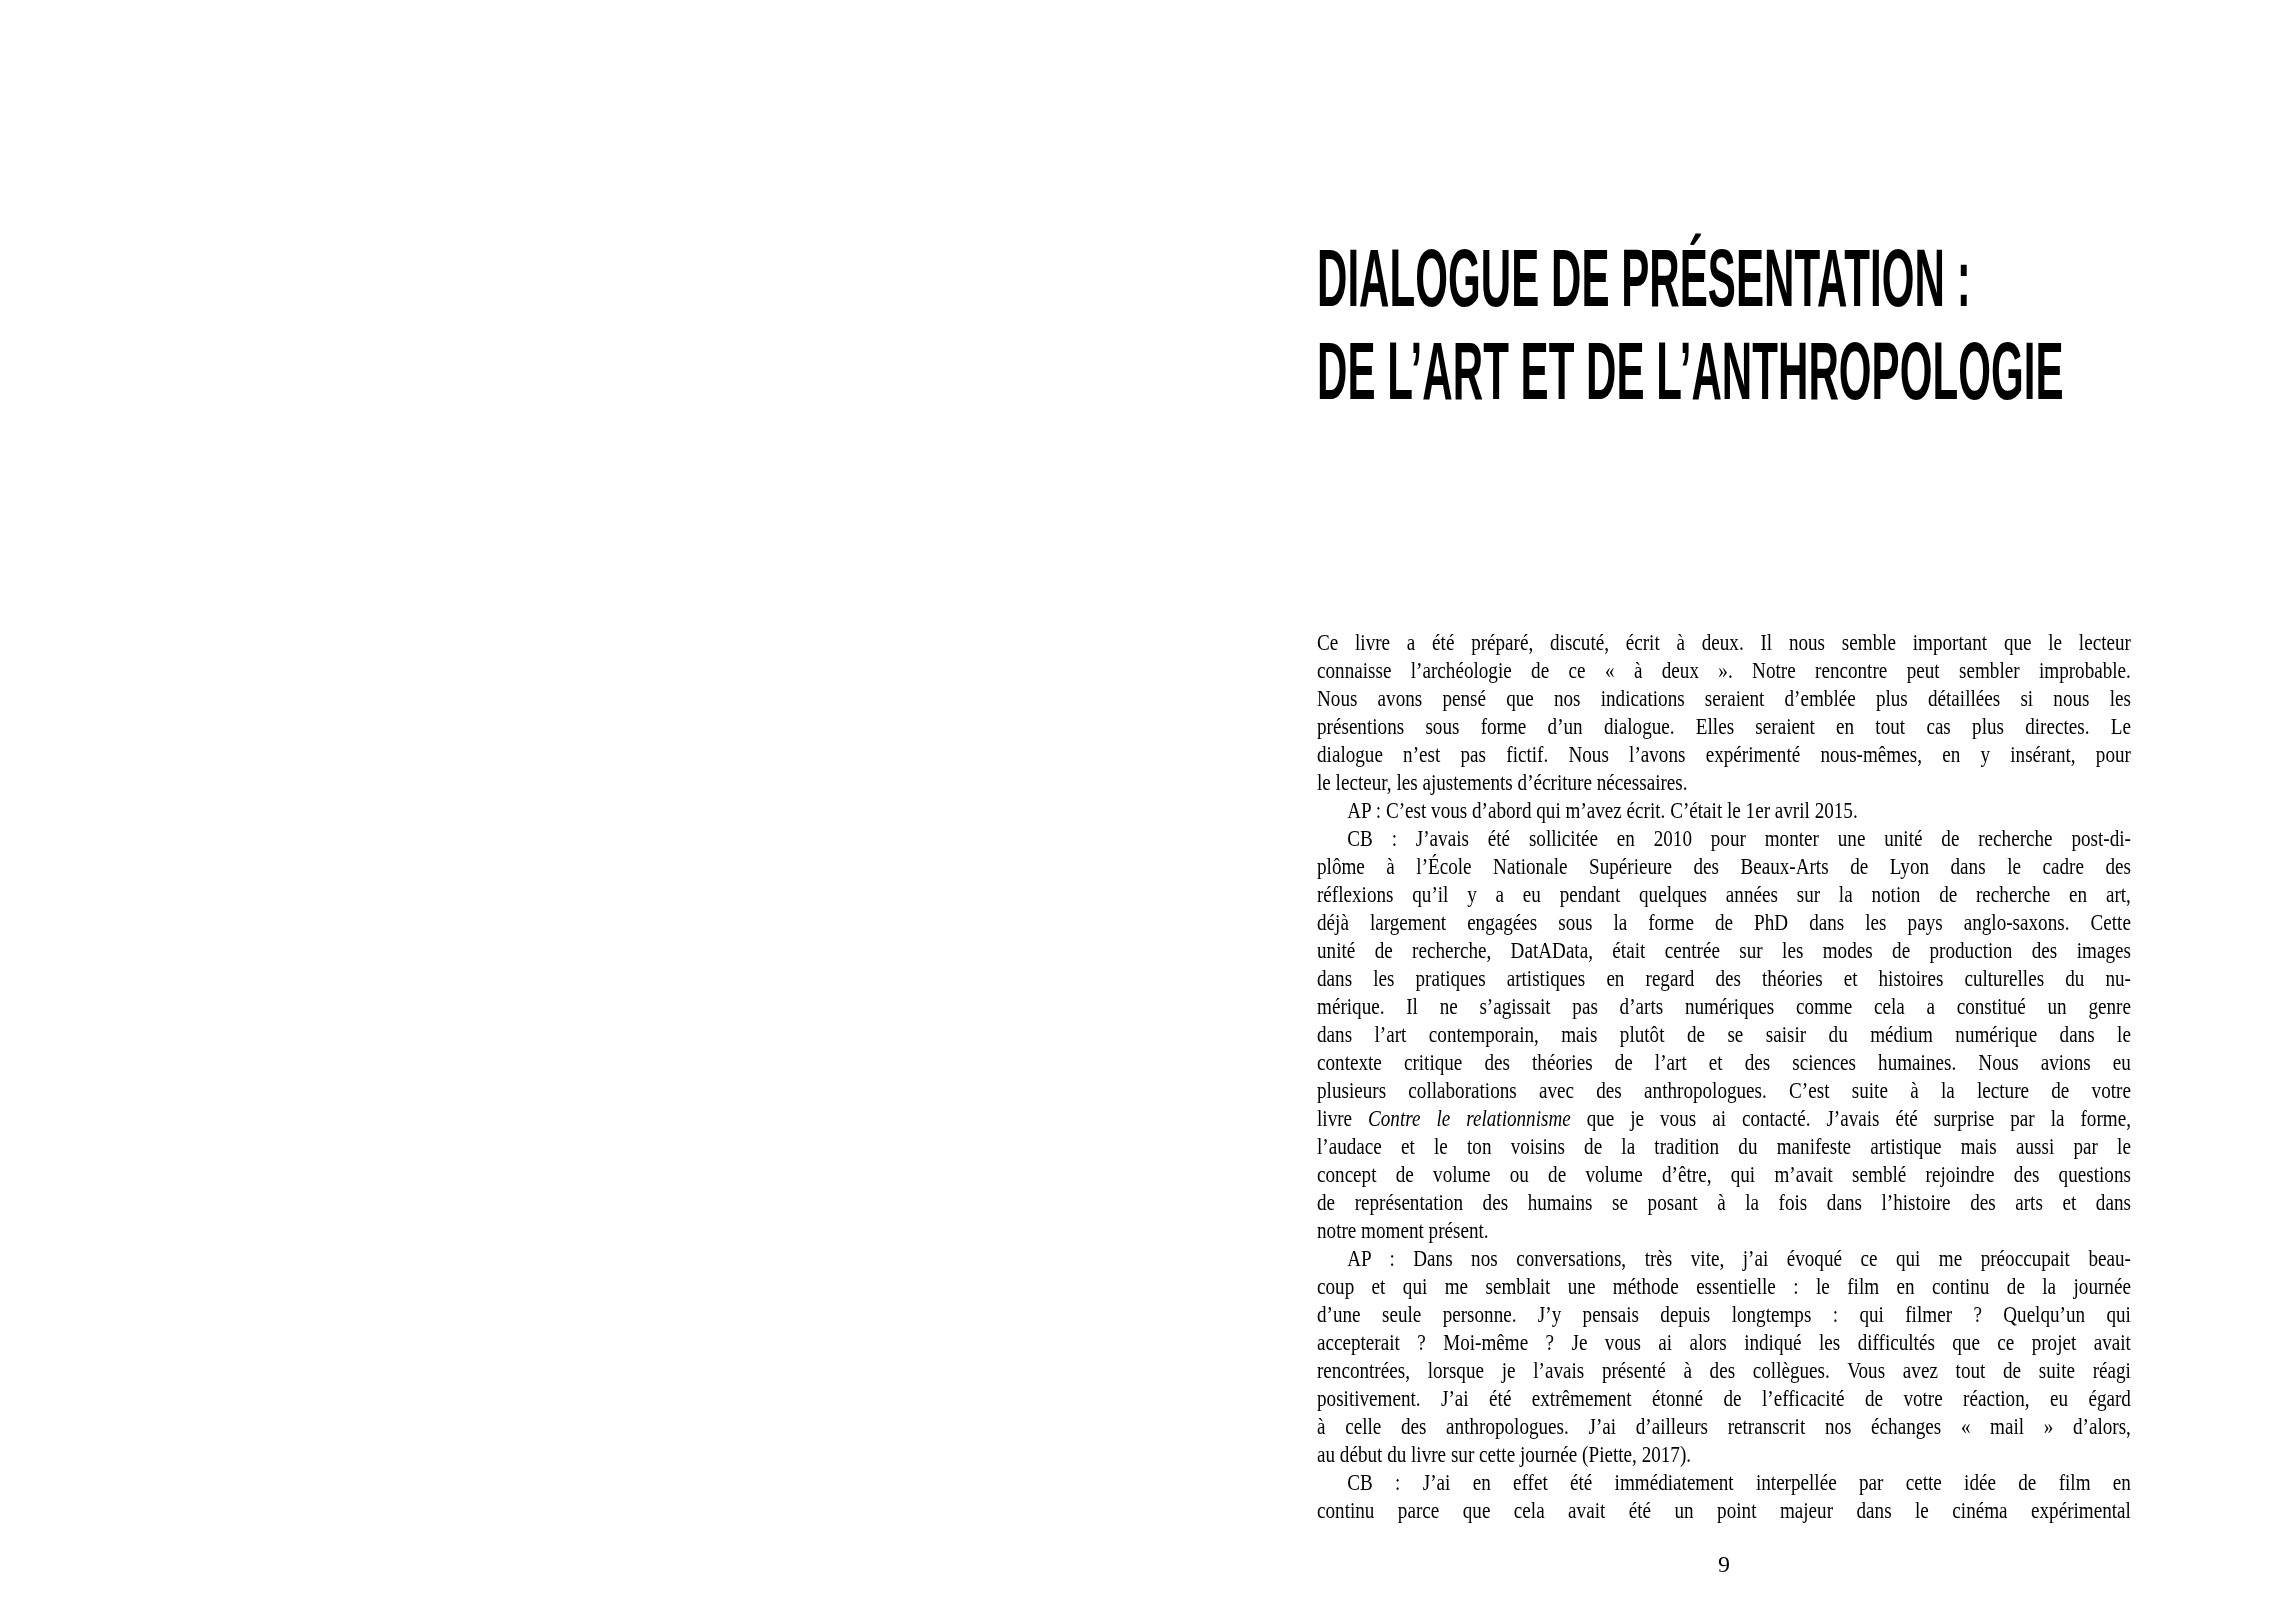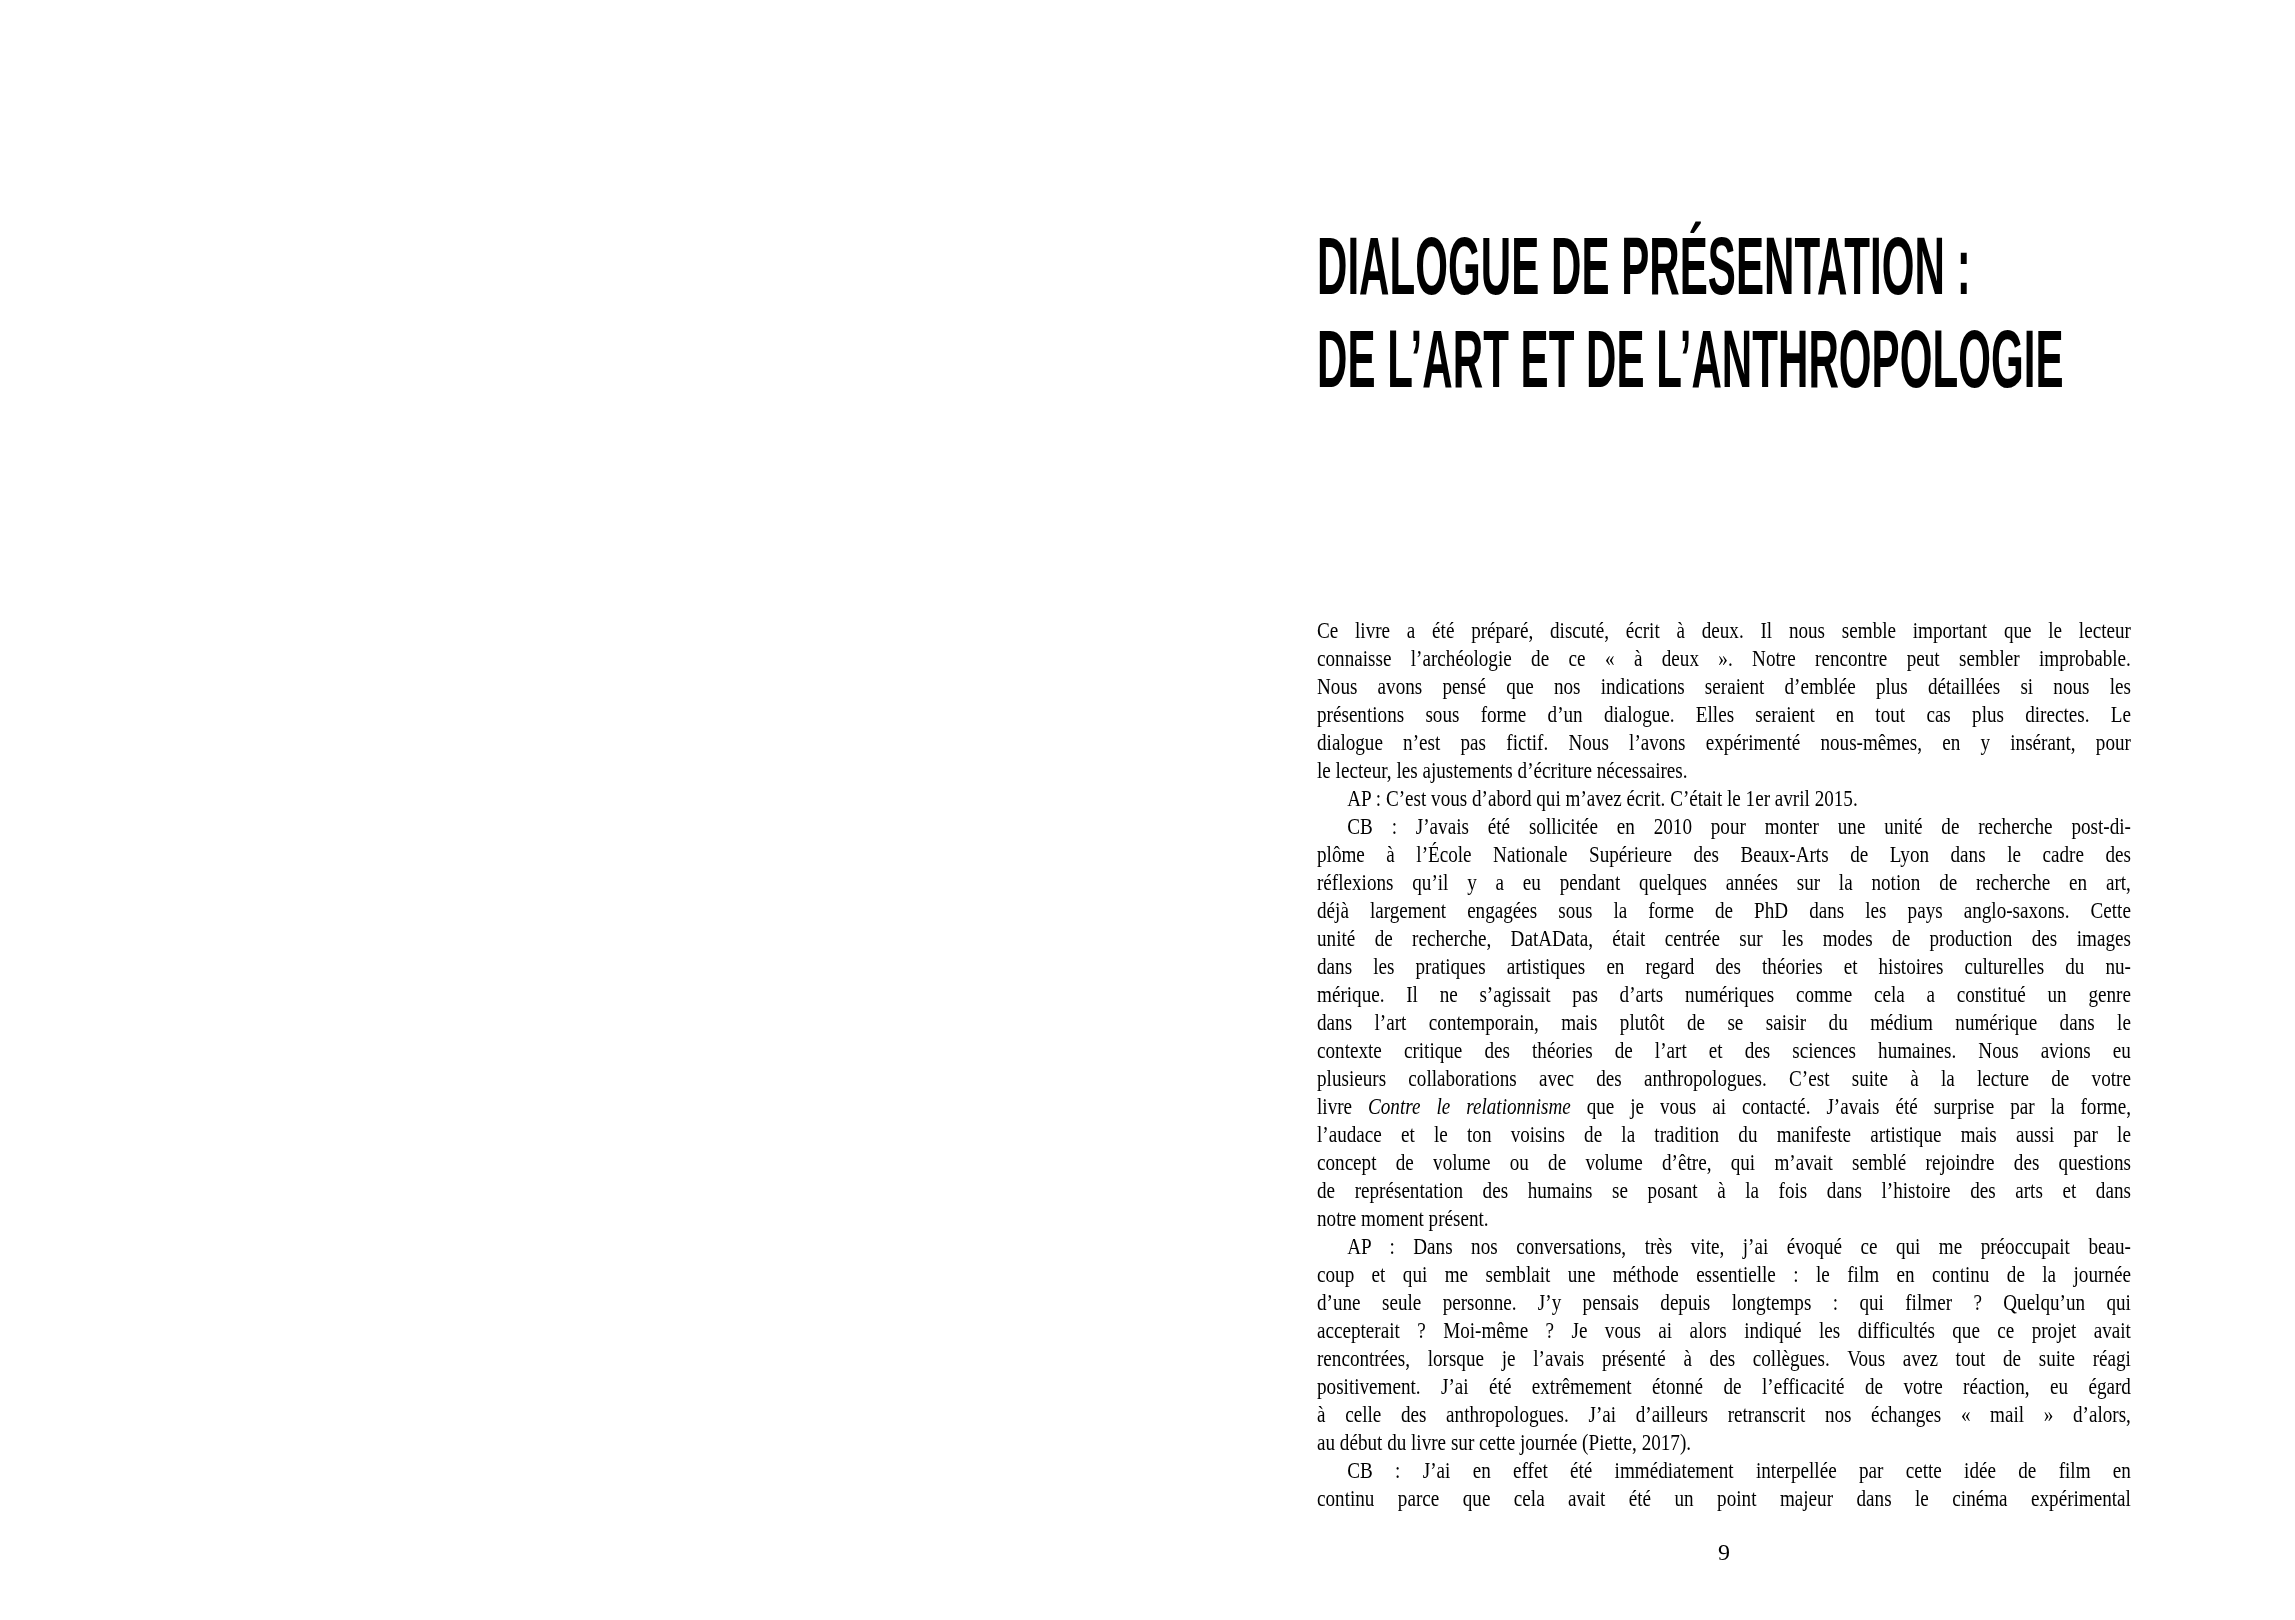--- a/index.html
+++ b/index.html
@@ -9,21 +9,21 @@
     font-family: "Liberation Serif", serif;
     color: #000000;
     overflow: hidden;
   }
   .spread {
     position: relative;
     width: 2295px; height: 1620px;
     background: #ffffff;
   }
   .page {
-    position: absolute; top: 4px;
+    position: absolute; top: 16px;
     width: 1148px; height: 1260px;
     background: #ffffff;
   }
   .page.left  { left: 0; }
   .page.right { left: 1148px; }
 
   
   .chapter-title {
     position: absolute;
     left: 169px; top: 216px;

